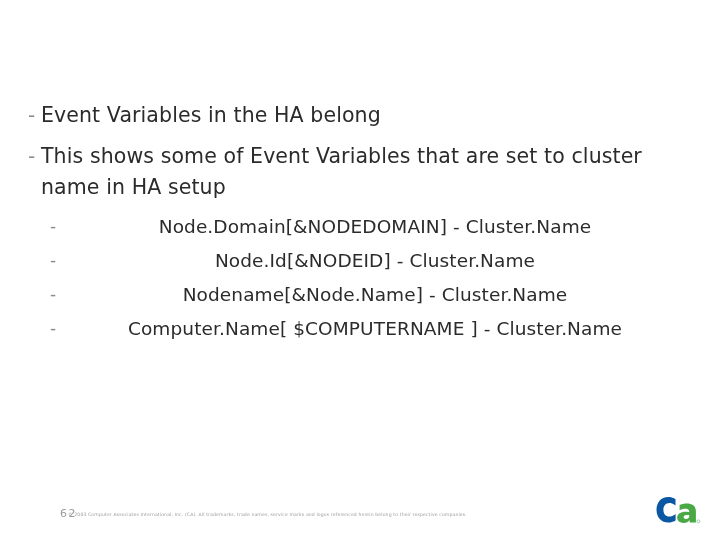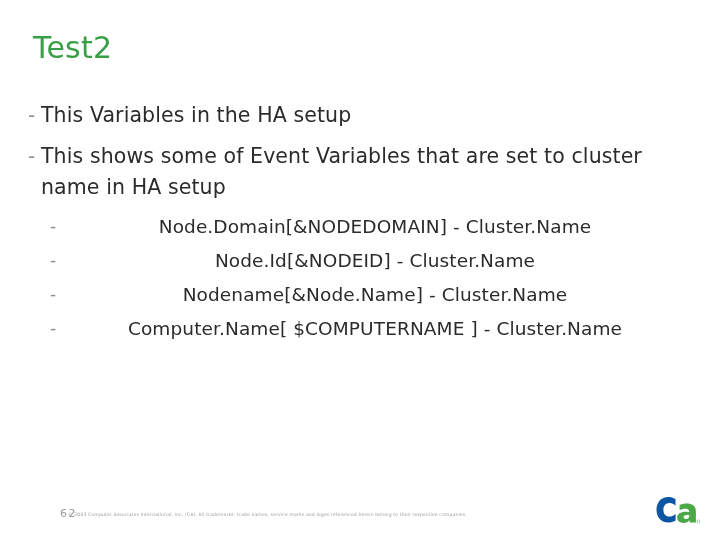--- a/index.html
+++ b/index.html
@@ -133,27 +133,26 @@
     width: 46px;
     height: 32px;
   }
   .ca-logo svg { display: block; }
 </style>
 </head>
 <body>
 
 <div class="slide">
 
-  <div class="slide-title">Test2</div>
 
   <div class="body-list">
 
     <div class="bullet-row lvl1">
       <span class="bullet-mark">-</span>
-      <span class="bullet-text">This Variables in the HA setup</span>
+      <span class="bullet-text">Event Variables in the HA belong</span>
     </div>
 
     <div class="spacer-sm"></div>
 
     <div class="bullet-row lvl1">
       <span class="bullet-mark">-</span>
       <span class="bullet-text">This shows some of Event Variables that are set to cluster name in HA setup</span>
     </div>
 
     <div class="spacer-sm"></div>

